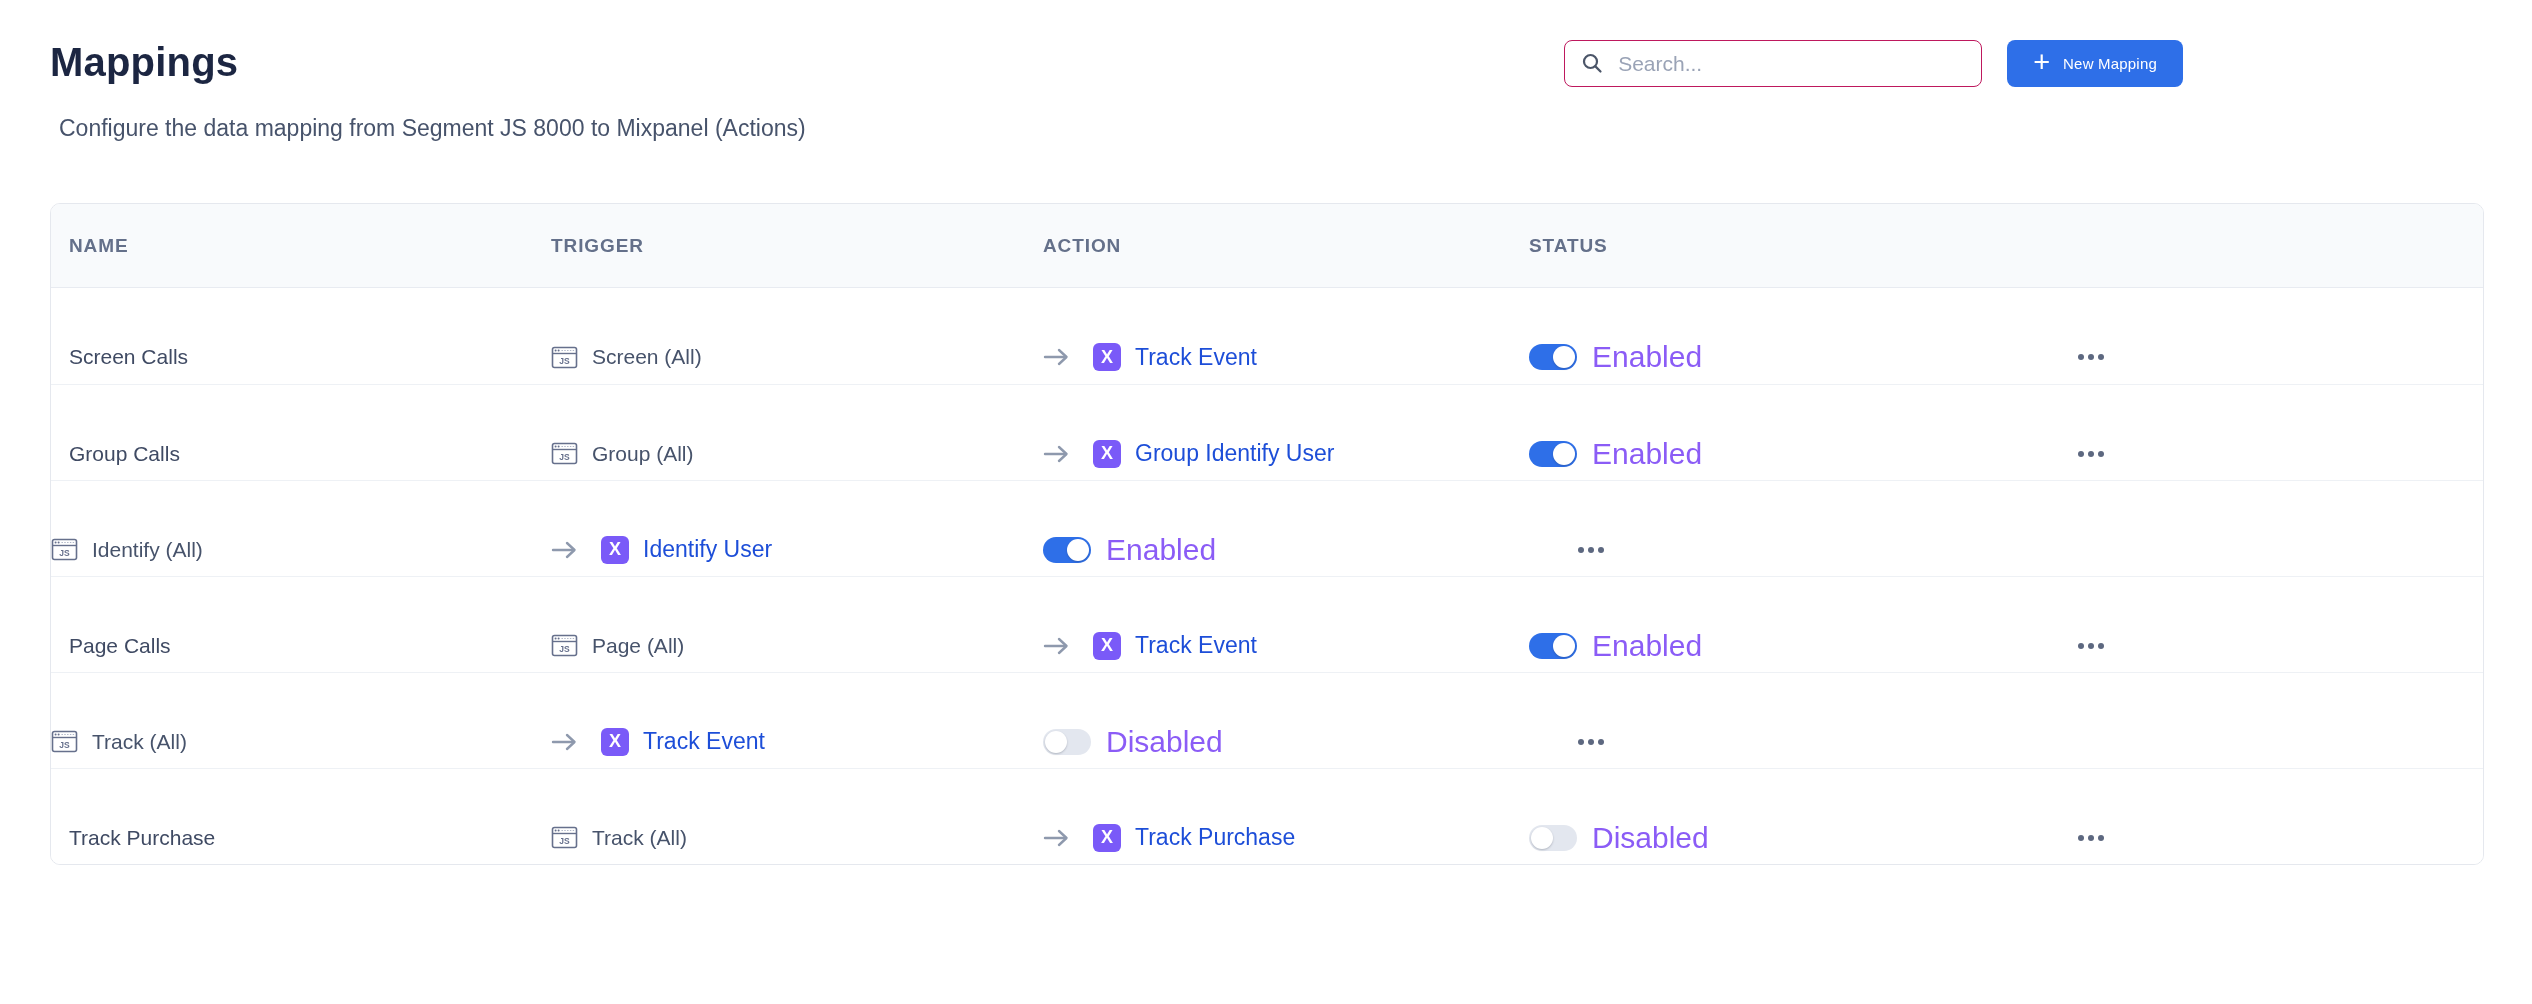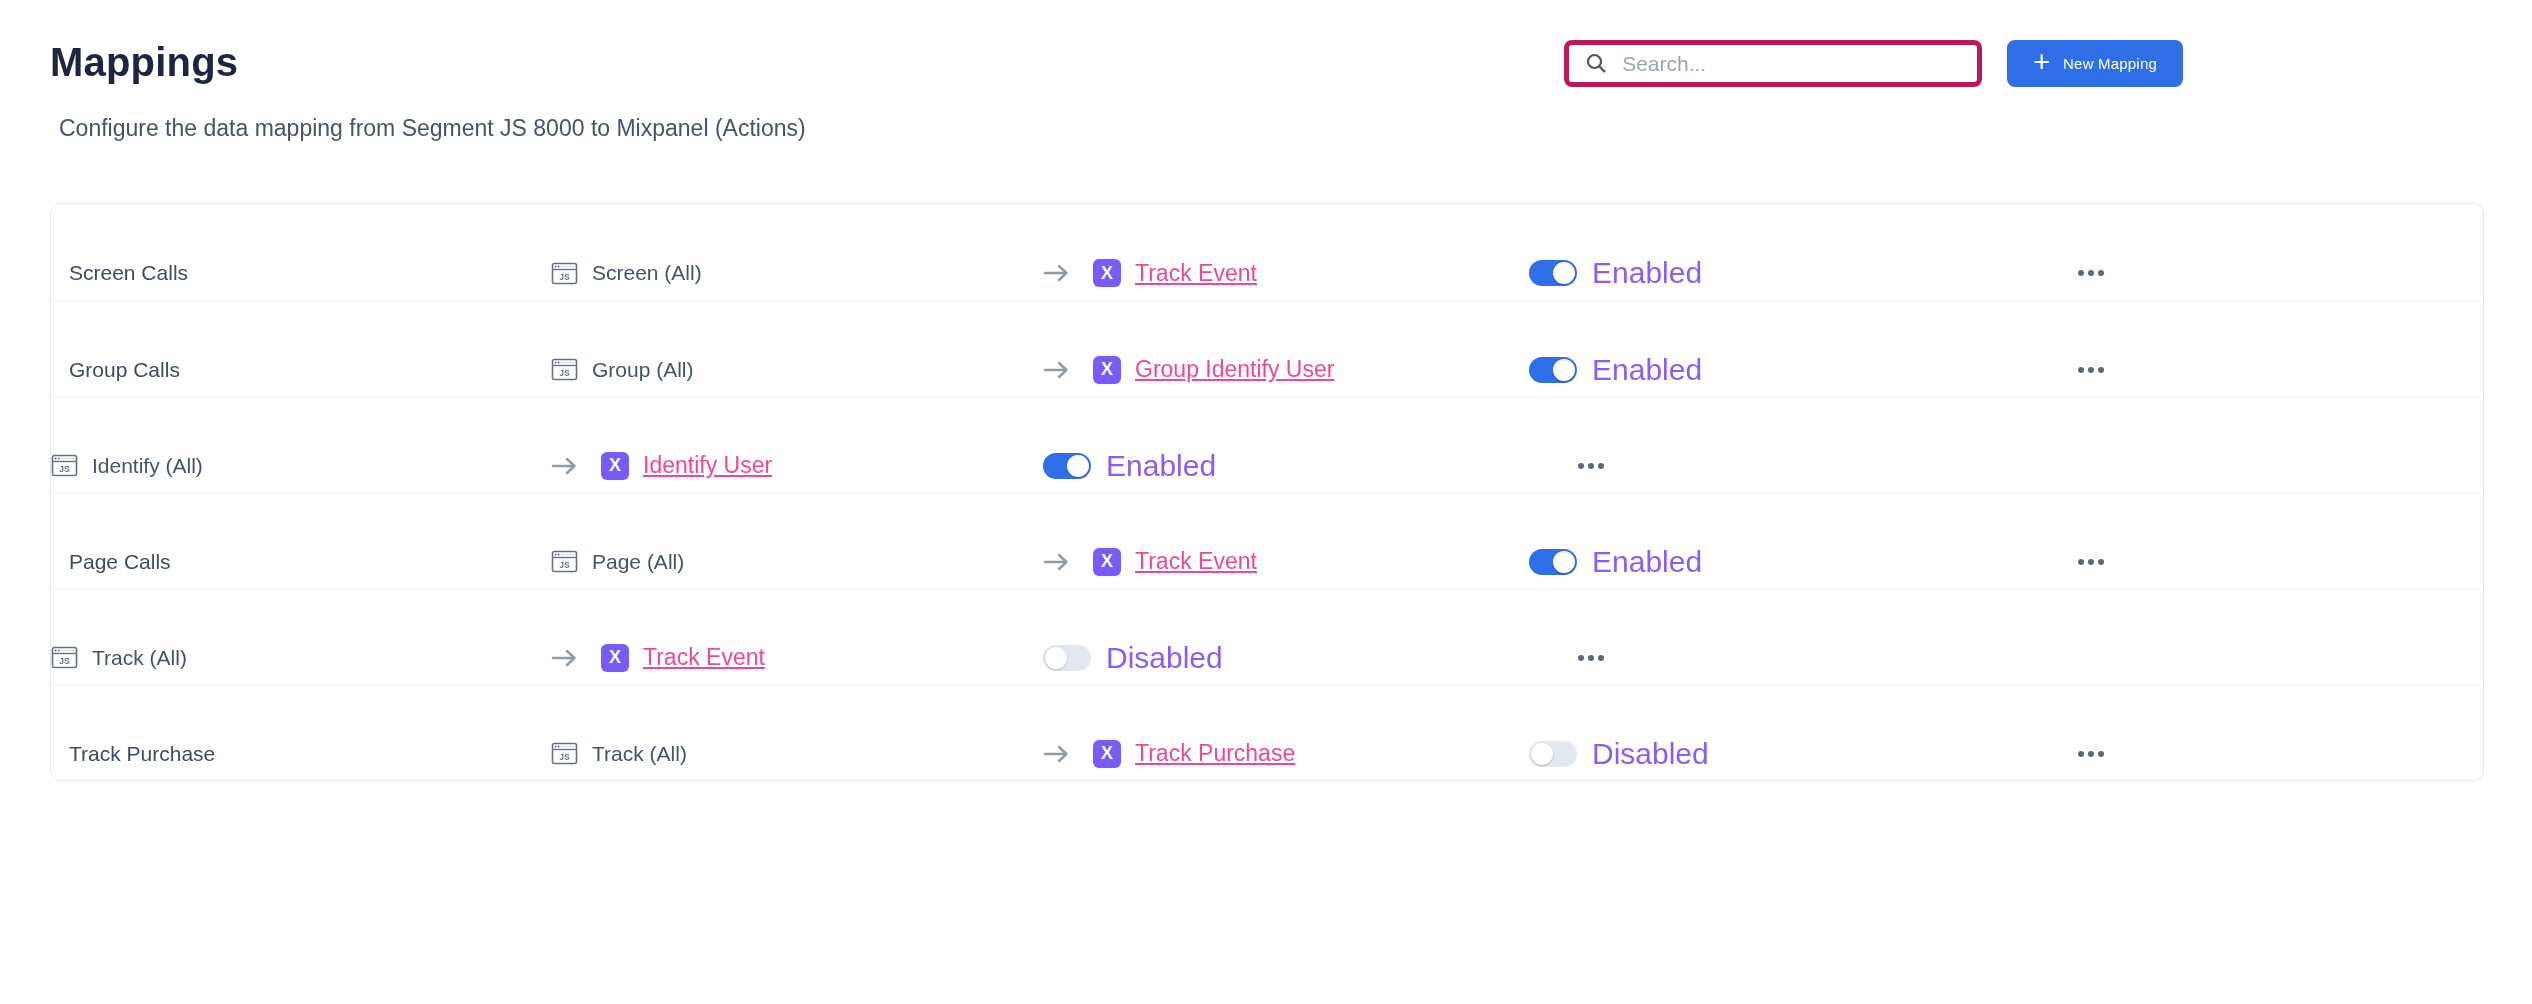--- a/index.html
+++ b/index.html
@@ -22,21 +22,21 @@
     font-size: 23px; font-weight: 400; color: #47536b;
   }
 
   
   .controls {
     position: absolute; top: 40px; right: 49px;
     display: flex; align-items: center; gap: 25px;
   }
   .search-box {
     width: 418px; height: 47px;
-    border: 5px solid #be185d; border-radius: 8px;
+    border: 1px solid #be185d; border-radius: 8px;
     background: #ffffff;
     display: flex; align-items: center; padding: 0 16px;
   }
   .search-box svg { flex: 0 0 auto; }
   .search-box input {
     border: none; outline: none; background: transparent;
     font-family: "Liberation Sans", sans-serif;
     font-size: 21px; color: #3f4a63;
     margin-left: 14px; width: 100%;
   }
@@ -72,21 +72,21 @@
   }
   .th:first-child { padding-left: 18px; }
   .trow { height: 96px; background: #ffffff; border-top: 1px solid #eef1f5; }
   .trow:first-child { border-top: none; }
 
   .cell { display: flex; align-items: center; margin-top: 42px; }
   .cell-name { padding-left: 18px; font-size: 21px; color: #3f4a63; }
   .cell-trigger { gap: 14px; font-size: 21px; color: #47536b; }
   .cell-action { gap: 22px; }
   .cell-action .action-pair { display: flex; align-items: center; gap: 14px; }
-  .action-text { font-size: 23px; color: #ec4899; text-decoration: underline; }
+  .action-text { font-size: 23px; color: #1d4ed8; }
   .cell-status { gap: 15px; }
   .status-text { font-size: 30px; color: #8b5cf6; }
   .cell-menu { padding-left: 40px; }
 
   
   .src-icon { width: 27px; height: 27px; flex: 0 0 auto; }
 
   
   .mp-icon {
     width: 28px; height: 28px; border-radius: 6px;
@@ -136,20 +136,27 @@
       </svg>
       <input type="text" placeholder="Search..." style="">
     </div>
     <button class="btn-primary">
       <span class="plus">+</span>
       <span class="lbl">New Mapping</span>
     </button>
   </div>
 
   <div class="table-card">
+    <div class="grid-row thead">
+      <div class="th">NAME</div>
+      <div class="th">TRIGGER</div>
+      <div class="th">ACTION</div>
+      <div class="th">STATUS</div>
+      <div class="th"></div>
+    </div>
     <div id="table-body">
   <div class="grid-row trow">
     <div class="cell cell-name">Screen Calls</div>
 
     <div class="cell cell-trigger">
       <svg class="src-icon" viewBox="0 0 27 27" fill="none">
         <rect x="1.5" y="3.5" width="24" height="20" rx="2" stroke="#66708c" stroke-width="1.6" fill="#ffffff"></rect>
         <line x1="1.5" y1="9.5" x2="25.5" y2="9.5" stroke="#66708c" stroke-width="1.4"></line>
         <circle cx="4.6" cy="6.5" r="1" fill="#66708c"></circle>
         <circle cx="7.6" cy="6.5" r="1" fill="#66708c"></circle>

